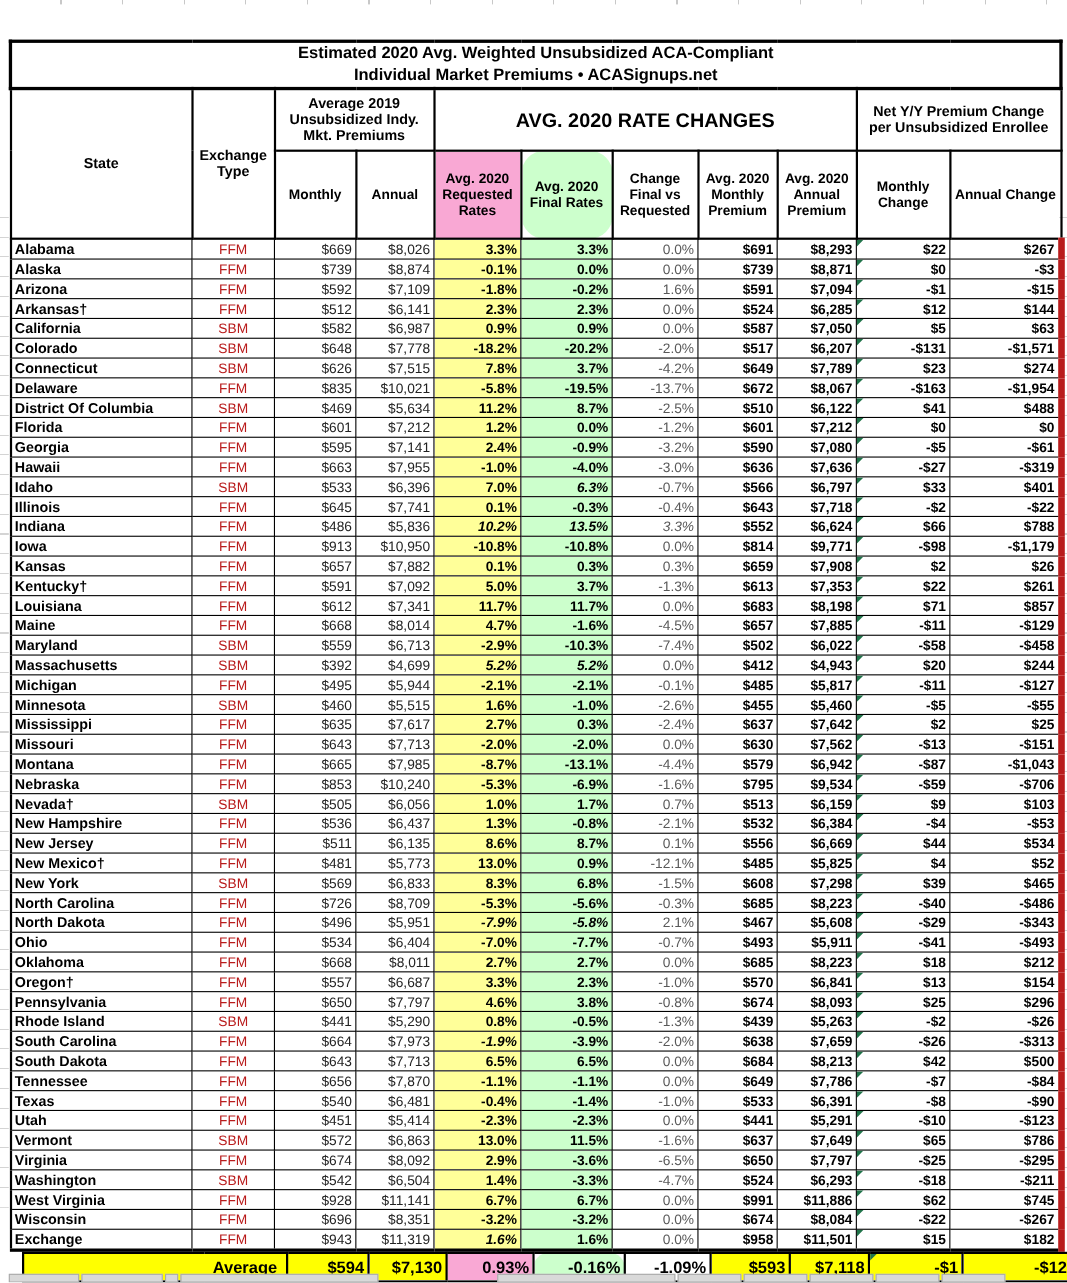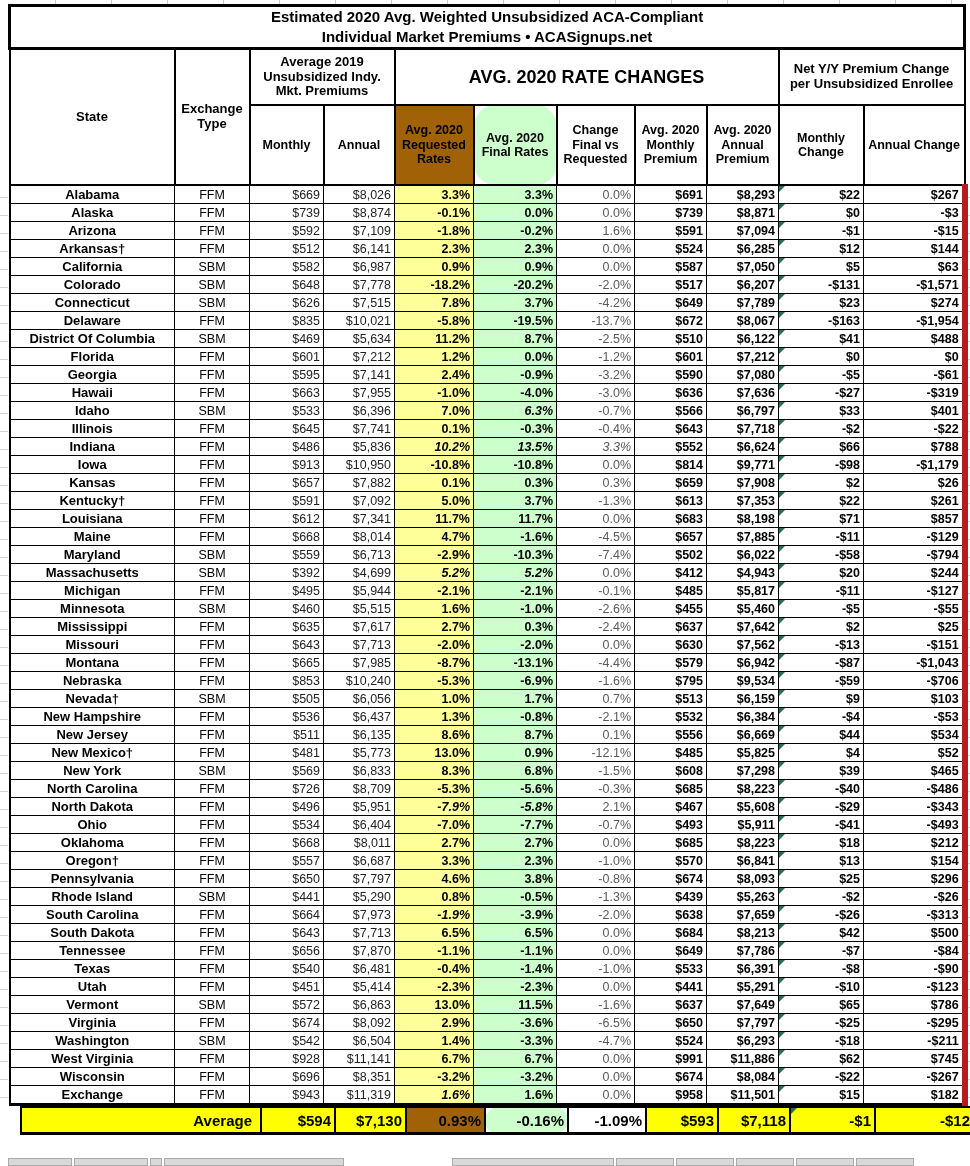--- a/index.html
+++ b/index.html
@@ -7,46 +7,46 @@
         font-family:"Liberation Sans", sans-serif;color:#000;}
   
   .top-ticks{position:absolute;top:0;left:0;width:970px;height:4px;
     background:repeating-linear-gradient(90deg,transparent 0 55px,#c8c8c8 55px 56px);}
   .left-ticks{position:absolute;top:180px;left:0;width:8px;height:918px;
     background:repeating-linear-gradient(180deg,transparent 0 17px,#d4d4d4 17px 18px);}
   .right-ticks{position:absolute;top:180px;left:963px;width:7px;height:918px;
     background:repeating-linear-gradient(180deg,transparent 0 17px,#d4d4d4 17px 18px);}
 
   .tbl-wrap{position:absolute;top:4px;left:8px;width:955px;}
-  table{border-collapse:collapse;table-layout:fixed;width:955px;}
+  table{border-collapse:collapse;table-layout:fixed;width:955px;margin-top:32px;}
   td,th{padding:0 3px;overflow:hidden;white-space:nowrap;}
 
   
   .title-cell{border:3px solid #000;text-align:center;font-weight:bold;font-size:15px;
     line-height:1.32;height:40px;white-space:normal;}
 
   
   thead th{border:2px solid #000;font-weight:bold;vertical-align:middle;text-align:center;
     white-space:normal;line-height:1.15;}
   .h-group{font-size:13px;height:54px;}
   .h-group-big{font-size:18px;}
   .h-sub{font-size:12.5px;height:78px;}
   .h-state{font-size:13px;}
-  .bg-yellow{background:#a16207;}
+  .bg-yellow{background:#f9a8d4;}
   .bg-green{background:#CCFFCC;border-radius:21px;}
   .bg-orange{background:#FBBF8F;}
   .bg-avg{background:#FFFF00;}
 
   
   tbody td{border:1px solid #000;height:17px;font-size:12.5px;}
   tbody tr:last-child td{border-bottom:3px solid #000;}
   tbody td:first-child{border-left:2px solid #000;}
   tbody td:last-child{border-right:6px solid #b91c1c;}
-  .c-state{font-weight:bold;text-align:center;font-size:13px;}
-  .c-ex{text-align:center;color:#000000;}
+  .c-state{font-weight:bold;text-align:left;font-size:13px;}
+  .c-ex{text-align:center;color:#b91c1c;}
   .c-m19,.c-a19{text-align:right;color:#222;}
   .c-req{text-align:right;font-weight:bold;background:#FFFF99;}
   .c-fin{text-align:right;font-weight:bold;background:#CCFFCC;}
   .c-chg{text-align:right;color:#595959;}
   .c-m20,.c-a20{text-align:right;font-weight:bold;}
   .c-mc,.c-ac{text-align:right;font-weight:bold;}
   .est{font-style:italic;}
   .tri{position:relative;}
   .tri::before{content:"";position:absolute;top:0;left:0;width:0;height:0;
     border-top:6px solid #20744A;border-right:6px solid transparent;}
@@ -381,21 +381,21 @@
             <td class="c-state">Maryland</td>
             <td class="c-ex">SBM</td>
             <td class="c-m19">$559</td>
             <td class="c-a19">$6,713</td>
             <td class="c-req">-2.9%</td>
             <td class="c-fin">-10.3%</td>
             <td class="c-chg">-7.4%</td>
             <td class="c-m20">$502</td>
             <td class="c-a20">$6,022</td>
             <td class="c-mc tri">-$58</td>
-            <td class="c-ac">-$794</td>
+            <td class="c-ac">-$458</td>
           </tr>
           <tr>
             <td class="c-state">Massachusetts</td>
             <td class="c-ex">SBM</td>
             <td class="c-m19">$392</td>
             <td class="c-a19">$4,699</td>
             <td class="c-req est">5.2%</td>
             <td class="c-fin est bg-orange">5.2%</td>
             <td class="c-chg">0.0%</td>
             <td class="c-m20">$412</td>

